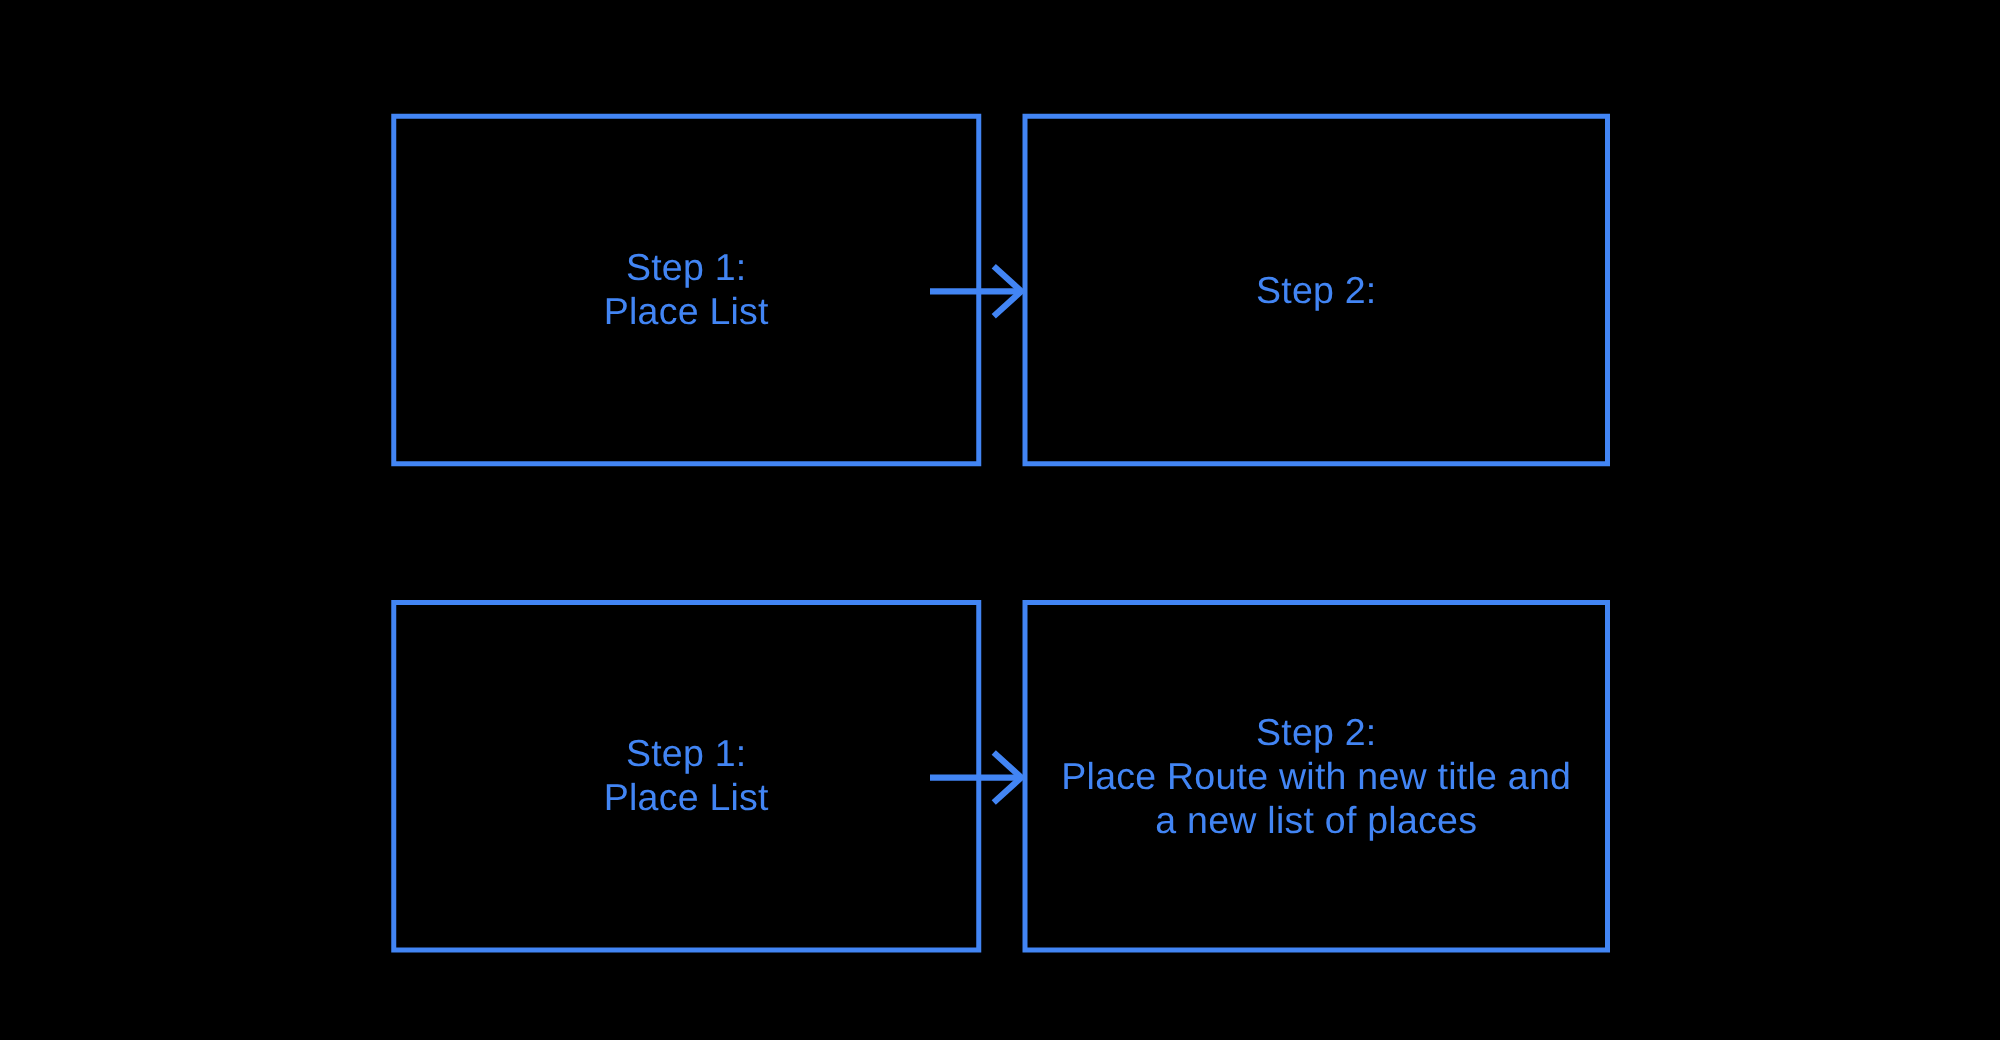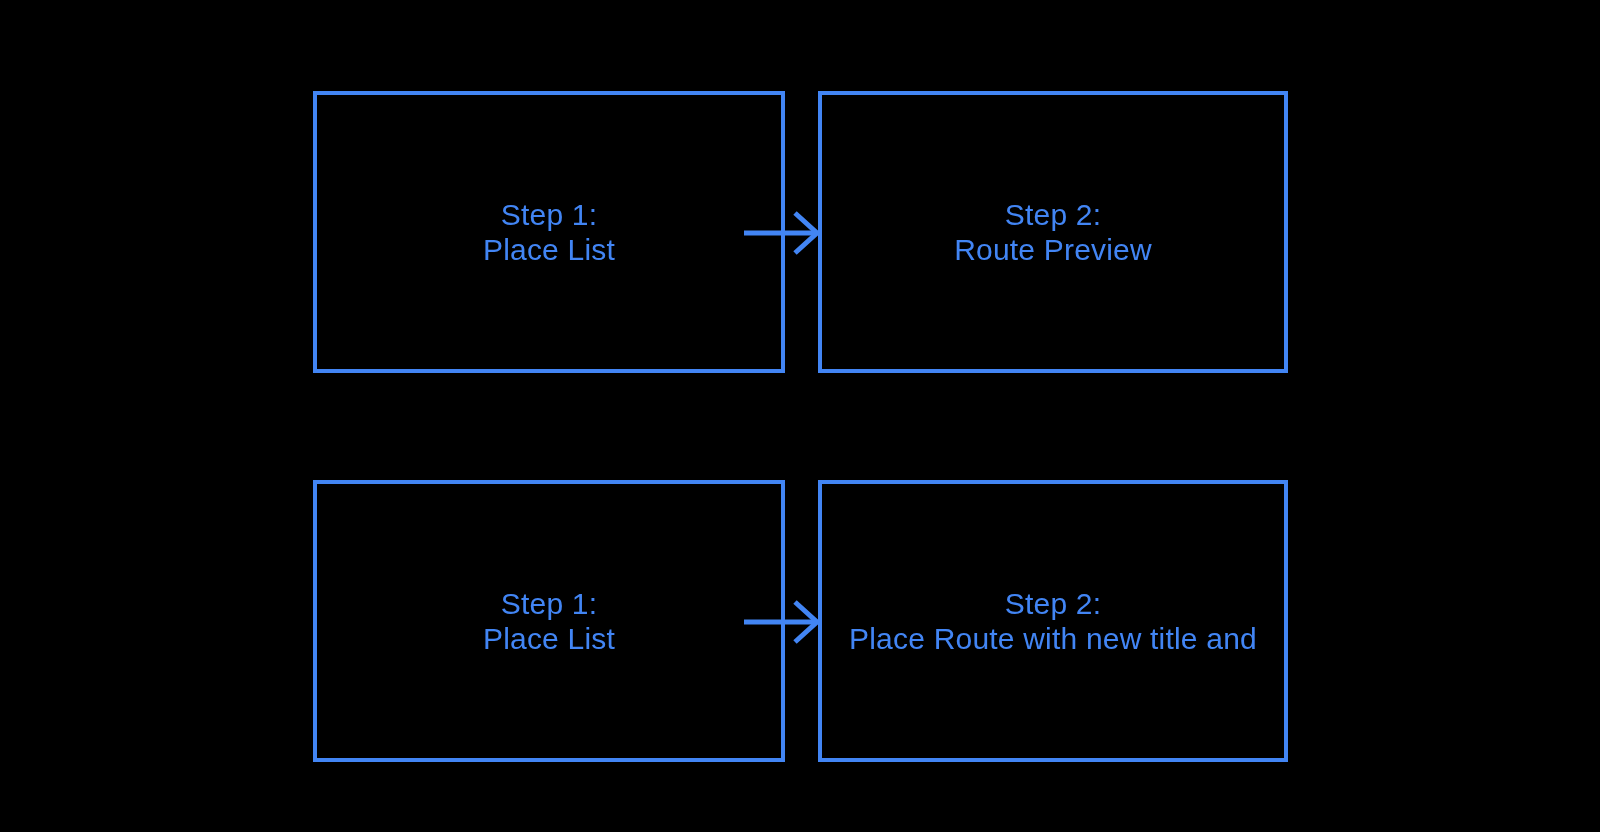--- a/index.html
+++ b/index.html
@@ -52,36 +52,36 @@
   </div>
 
   <svg class="arrow" style="left:738px; top:203px" width="86" height="60" viewBox="0 0 86 60" aria-hidden="true">
     <line x1="6" y1="30" x2="78" y2="30" stroke="currentColor" stroke-width="5"></line>
     <polyline points="57,10 79,30 57,50" fill="none" stroke="currentColor" stroke-width="5"></polyline>
   </svg>
 
   <div class="node" style="left:818px; top:91px; width:470px; height:282px">
     <div class="node-label">
       <span class="line">Step 2:</span>
-      <span class="line">Route Preview</span>
     </div>
   </div>
 
   <div class="node" style="left:313px; top:480px; width:472px; height:282px">
     <div class="node-label">
       <span class="line">Step 1:</span>
       <span class="line">Place List</span>
     </div>
   </div>
 
   <svg class="arrow" style="left:738px; top:592px" width="86" height="60" viewBox="0 0 86 60" aria-hidden="true">
     <line x1="6" y1="30" x2="78" y2="30" stroke="currentColor" stroke-width="5"></line>
     <polyline points="57,10 79,30 57,50" fill="none" stroke="currentColor" stroke-width="5"></polyline>
   </svg>
 
   <div class="node" style="left:818px; top:480px; width:470px; height:282px">
     <div class="node-label">
       <span class="line">Step 2:</span>
       <span class="line">Place Route with new title and</span>
+      <span class="line">a new list of places</span>
     </div>
   </div>
 
 </div>
 
 </body></html>

